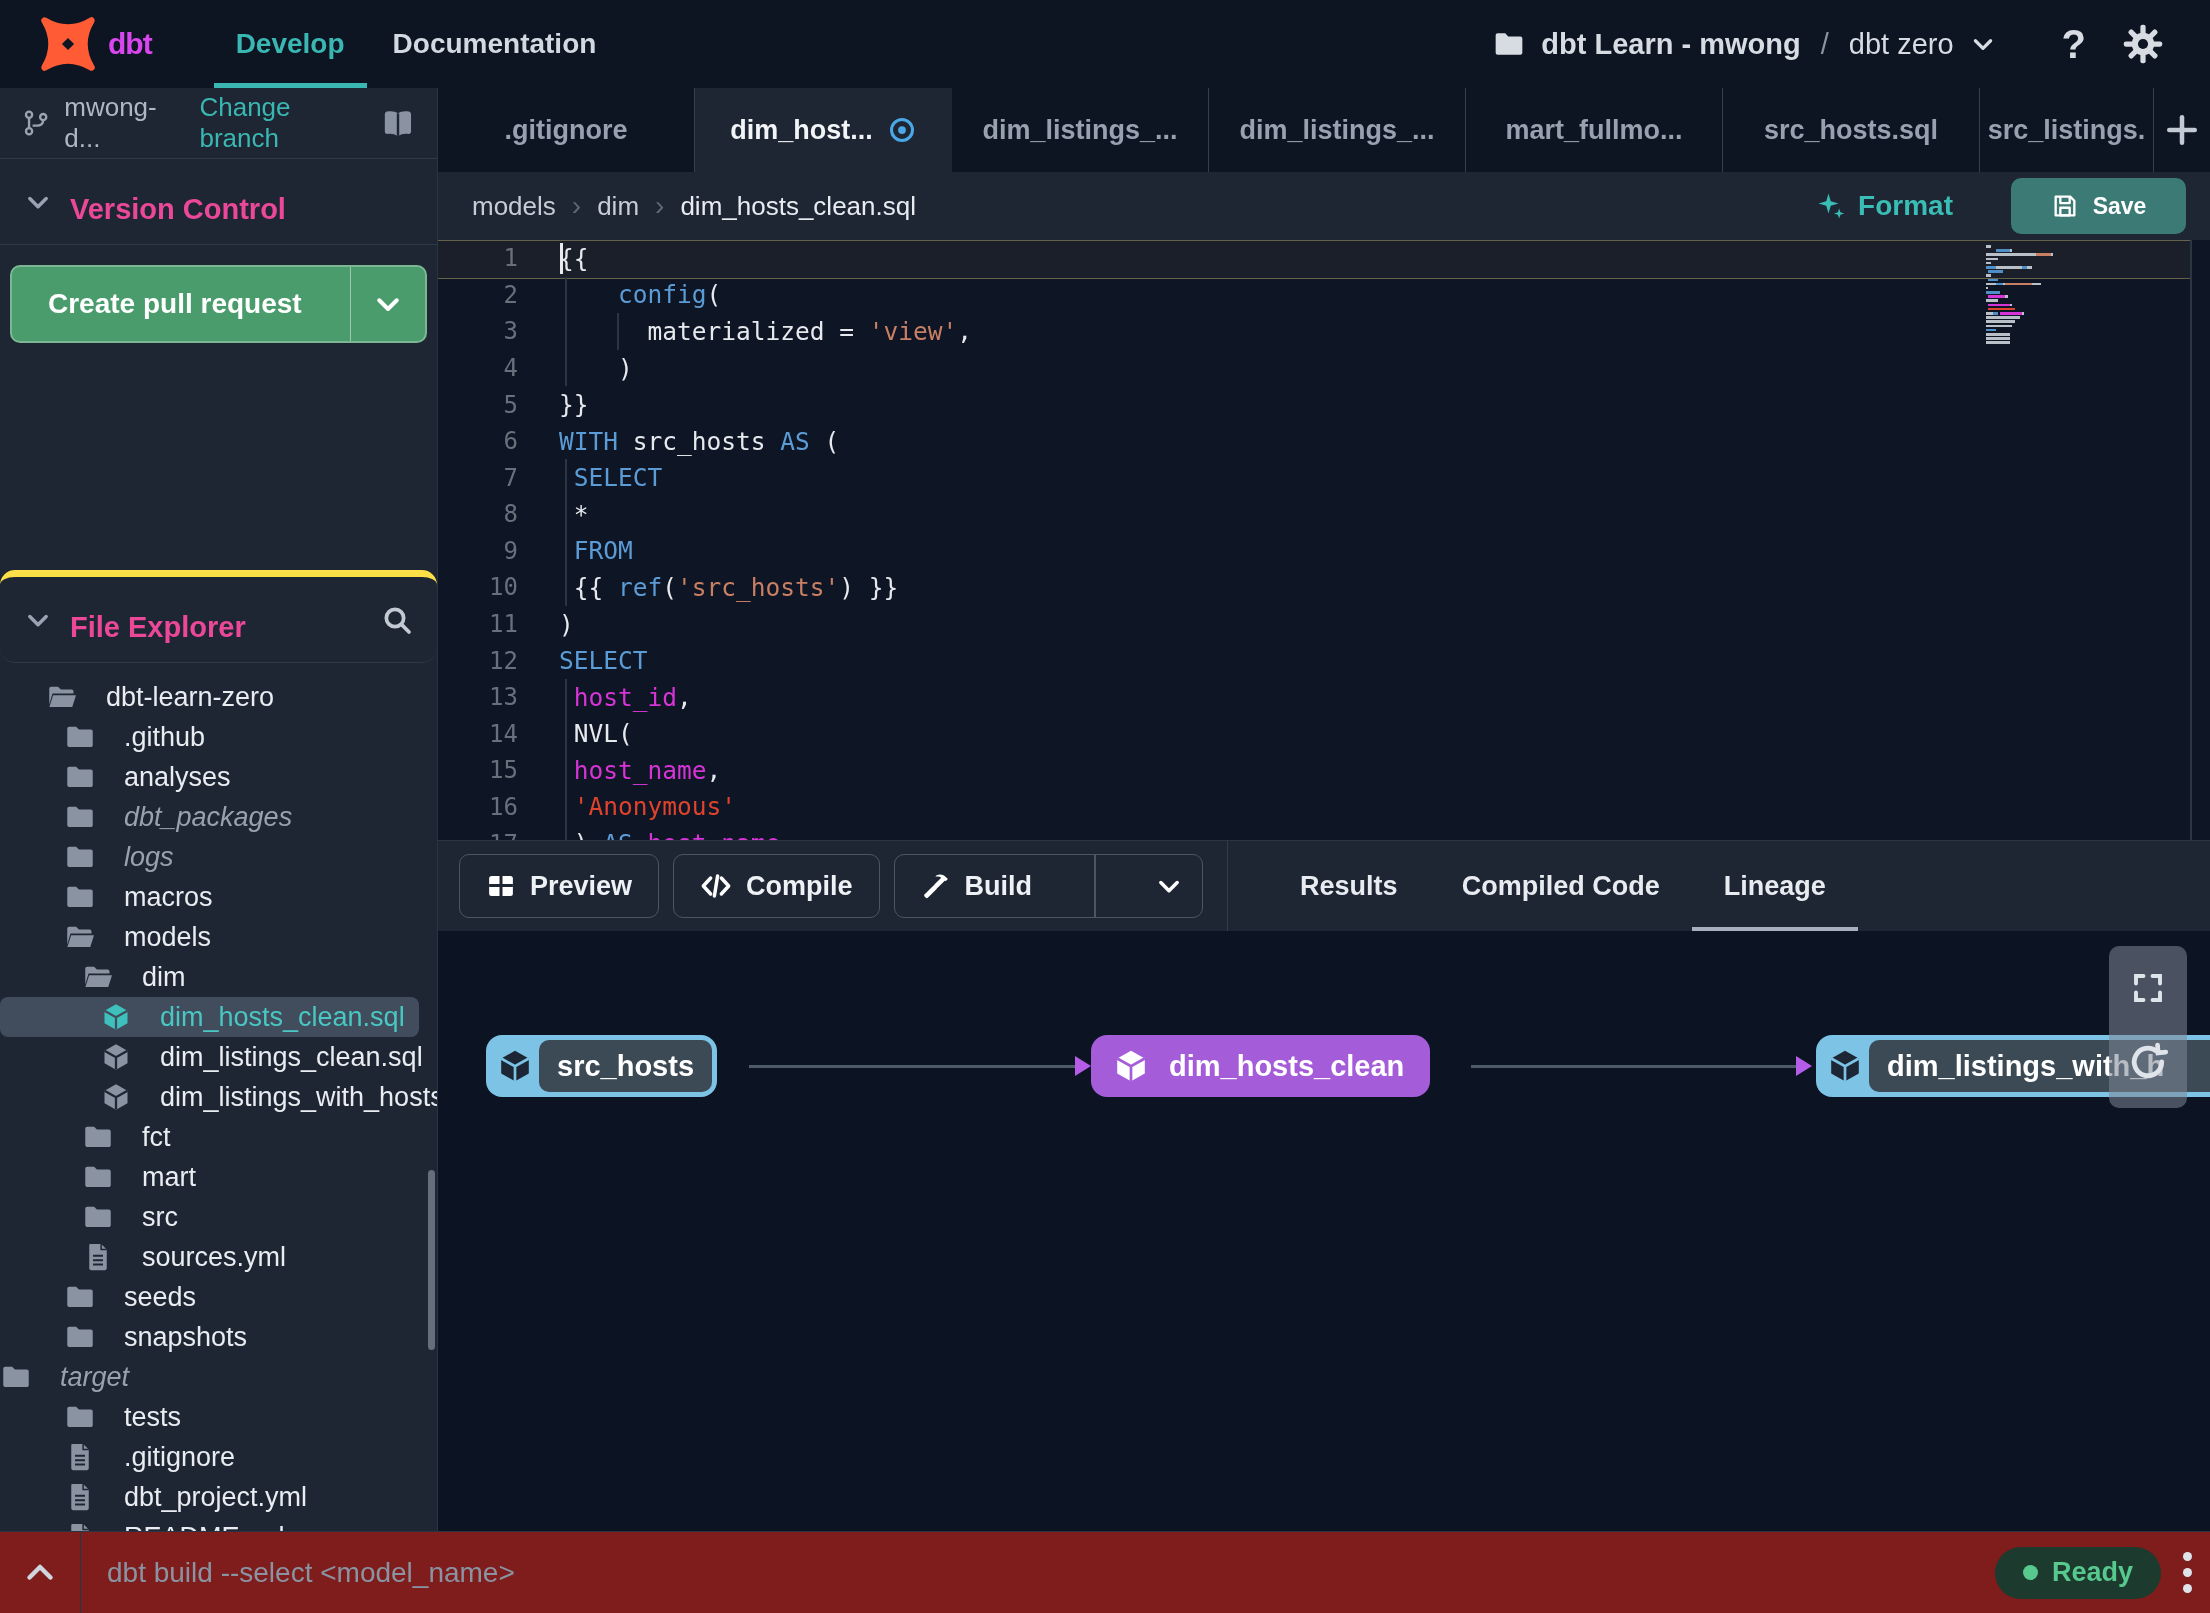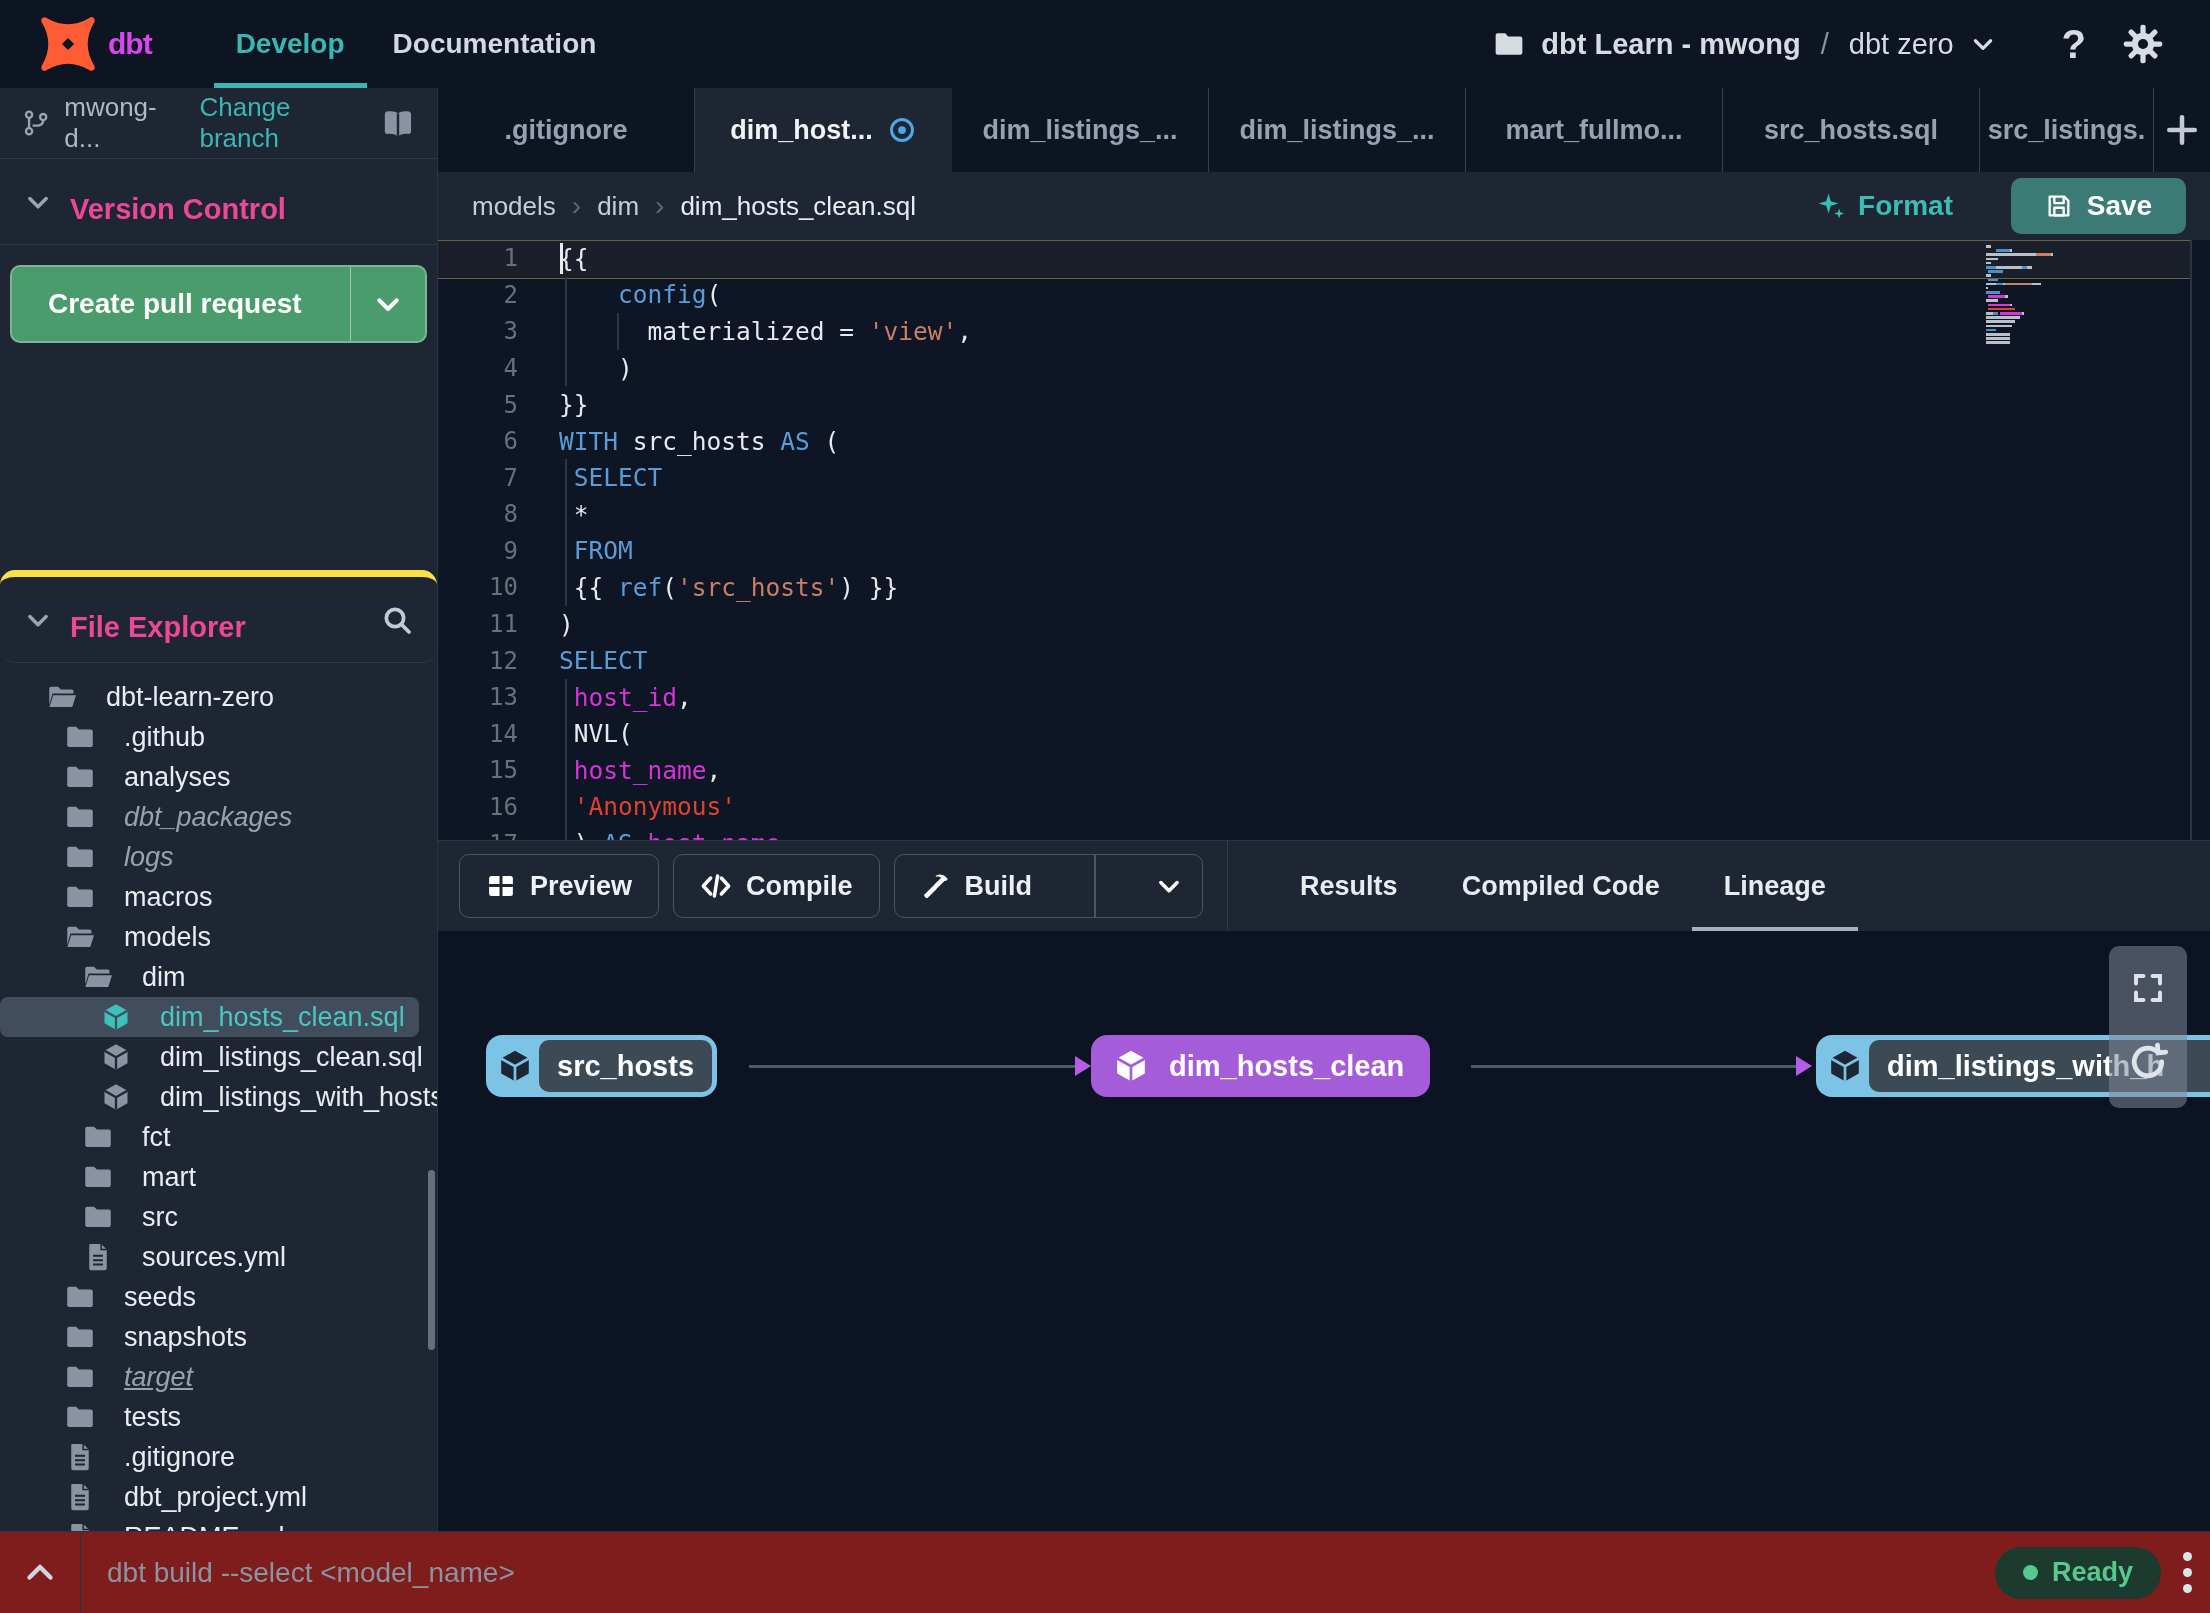--- a/index.html
+++ b/index.html
@@ -58,21 +58,21 @@
   .tab:first-child{border-left:none;}
   .tab.active{background:#1e2633;color:#f2f4f7;border-right:none;}
   .tab.truncated{width:174px;}
   .tab-plus{width:66px;display:flex;align-items:center;justify-content:center;color:#c3cad4;cursor:pointer;}
 
   
   .crumbbar{height:68px;flex:none;background:#1e2633;display:flex;align-items:center;gap:16px;padding:0 24px 0 34px;font-size:26px;color:#c6cdd6;}
   .crumb-sep{color:#5d6977;font-size:28px;}
   .crumb-last{color:#e8ecf1;}
   .format-btn{margin-left:auto;display:flex;align-items:center;gap:12px;color:#39bdb5;font-size:28px;font-weight:600;cursor:pointer;}
-  .save-btn{margin-left:42px;width:175px;height:56px;background:#3b7a75;border-radius:10px;display:flex;align-items:center;justify-content:center;gap:14px;color:#fff;font-size:28px;font-weight:600;cursor:pointer;}
+  .save-btn{margin-left:42px;width:175px;height:56px;background:#3b7a75;border-radius:10px;display:flex;align-items:center;justify-content:center;gap:14px;color:#fff;font-size:23px;font-weight:600;cursor:pointer;}
 
   
   .editor{flex:1;min-height:0;position:relative;background:#0e1524;font-family:"DejaVu Sans Mono",monospace;overflow:hidden;}
   .current-line{position:absolute;left:0;right:20px;top:0;height:36.58px;background:rgba(190,175,120,0.07);border-top:1px solid rgba(195,180,115,0.45);border-bottom:1px solid rgba(195,180,115,0.45);}
   .cursor{position:absolute;left:122px;top:3px;height:31px;width:2.5px;background:#e8eaed;}
   .gutter{position:absolute;left:0;top:0;width:80px;}
   .gutter-line{height:36.58px;display:flex;align-items:center;justify-content:flex-end;color:#68707c;font-size:24px;}
   .code-pane{position:absolute;left:121px;top:0;right:230px;}
   .code-line{height:36.58px;display:flex;align-items:center;font-size:24.5px;white-space:pre;color:#e6e9ed;}
   .tok-w{color:#e6e9ed}.tok-b{color:#5c9cd6}.tok-o{color:#c97f63}.tok-r{color:#e0432d}.tok-m{color:#d734d7}
@@ -355,21 +355,21 @@
             <span>seeds</span>
           </div>
           <div class="tree-row" style="padding-left: 64px;">
             <span class="ticon">
               <svg width="30" height="26" viewBox="0 0 24 20" fill="#8a93a1">
                 <path d="M1.8 3.2c0-.8.7-1.5 1.5-1.5h5.6l2.2 2.3h9.6c.8 0 1.5.7 1.5 1.5v11c0 .8-.7 1.5-1.5 1.5h-17c-.8 0-1.9-.7-1.9-1.5Z"></path>
               </svg>
             </span>
             <span>snapshots</span>
           </div>
-          <div class="tree-row dim" style="padding-left: 64px; text-decoration: underline;">
+          <div class="tree-row dim" style="">
             <span class="ticon">
               <svg width="30" height="26" viewBox="0 0 24 20" fill="#8a93a1">
                 <path d="M1.8 3.2c0-.8.7-1.5 1.5-1.5h5.6l2.2 2.3h9.6c.8 0 1.5.7 1.5 1.5v11c0 .8-.7 1.5-1.5 1.5h-17c-.8 0-1.9-.7-1.9-1.5Z"></path>
               </svg>
             </span>
             <span>target</span>
           </div>
           <div class="tree-row" style="padding-left: 64px;">
             <span class="ticon">
               <svg width="30" height="26" viewBox="0 0 24 20" fill="#8a93a1">

